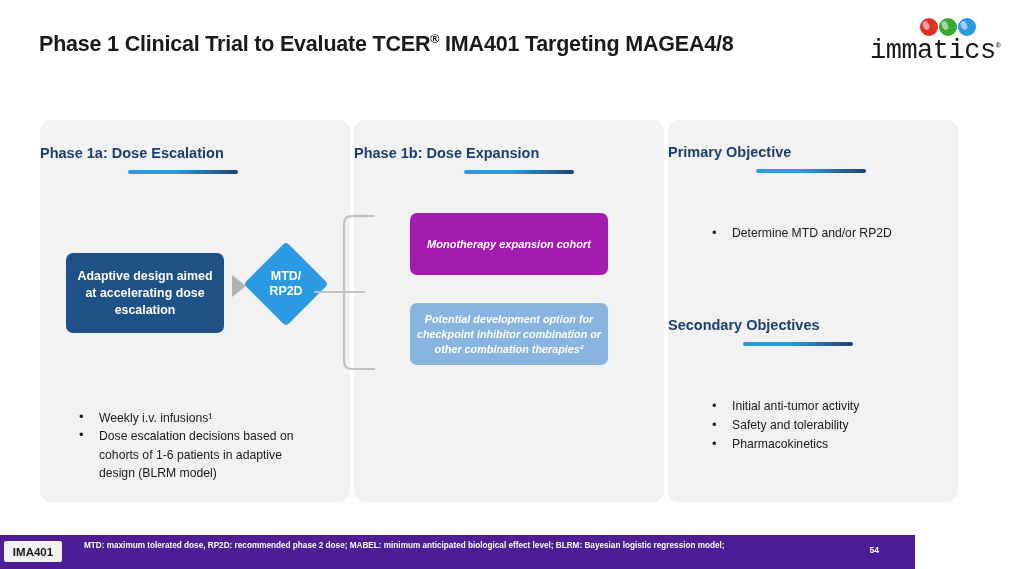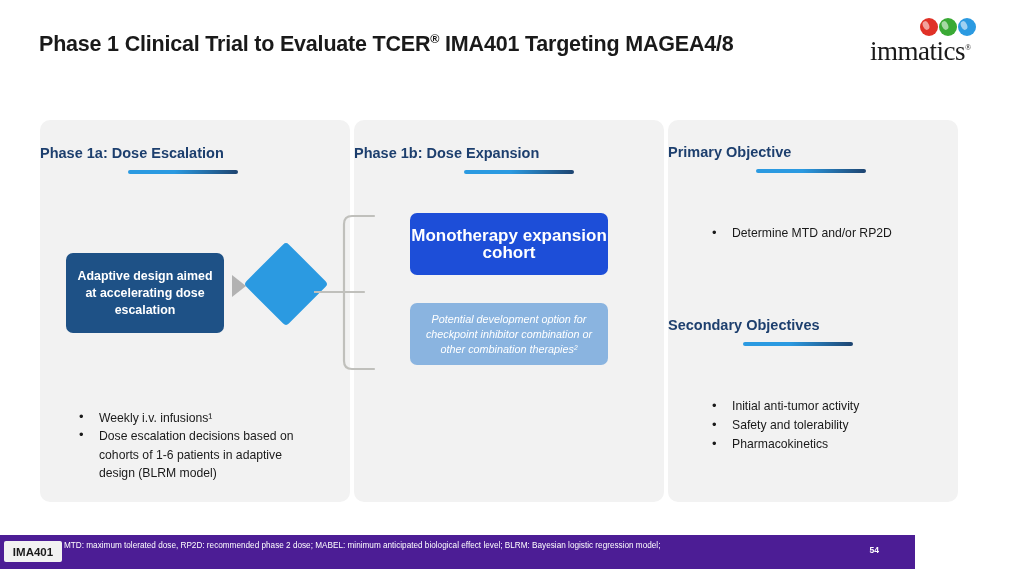--- a/index.html
+++ b/index.html
@@ -69,21 +69,21 @@
     transform: rotate(-25deg);
   }
   .logo-word {
     position: absolute;
     left: 0;
     top: 18px;
     font-size: 27px;
     font-weight: 500;
     letter-spacing: -0.5px;
     color: #1a1a1a;
-    font-family: Liberation Serif, serif;
+    font-family: Liberation Mono, monospace;
   }
   .logo-word sup {
     font-size: 0.3em;
     vertical-align: super;
   }
 
   
   .panels {
     position: absolute;
     left: 40px;
@@ -212,43 +212,44 @@
   .panel.p-c .bullets.b-secondary { left: 30px; top: 265px; width: 260px; }
   .panel.p-c .bullets li { line-height: 19px; }
 
   
   .mono-box {
     position: absolute;
     left: 56px;
     top: 93px;
     width: 198px;
     height: 62px;
-    background: #1d4ed8;
+    background: #a21caf;
     border-radius: 7px;
     color: #ffffff;
-    font-size: 17px;
+    font-size: 11px;
     font-weight: bold;
     line-height: 17px;
     display: flex;
     align-items: center;
     justify-content: center;
     text-align: center;
     box-sizing: border-box;
+    font-style: italic;
   }
   .option-box {
     position: absolute;
     left: 56px;
     top: 183px;
     width: 198px;
     height: 62px;
     background: #8ab4e0;
     border-radius: 7px;
     color: #ffffff;
     font-size: 10.8px;
-    font-weight: normal;
+    font-weight: bold;
     font-style: italic;
     line-height: 15px;
     display: flex;
     align-items: center;
     justify-content: center;
     text-align: center;
     padding: 0 5px;
     box-sizing: border-box;
   }
 
@@ -281,26 +282,26 @@
     border-radius: 2px;
     display: flex;
     align-items: center;
     justify-content: center;
     font-size: 11.5px;
     font-weight: bold;
     color: #1a1a1a;
   }
   .footnotes {
     position: absolute;
-    left: 64px;
+    left: 84px;
     top: 5px;
     font-size: 8.2px;
     color: #ffffff;
     line-height: 11.5px;
-    font-weight: normal;
+    font-weight: bold;
     text-align: right;
   }
   .page-num {
     position: absolute;
     right: 36px;
     top: 10px;
     font-size: 8.5px;
     font-weight: bold;
     color: #ffffff;
   }
@@ -325,20 +326,24 @@
 
   <div class="panel p-a">
     <div class="panel-heading">Phase 1a: Dose Escalation</div>
     <div class="heading-rule"></div>
 
     <div class="adaptive-box">Adaptive design aimed at accelerating dose escalation</div>
 
     <div class="arrow-tri"></div>
 
     <div class="diamond"></div>
+    <div class="diamond-label">
+      <span>MTD/</span>
+      <span>RP2D</span>
+    </div>
 
     <div class="bullets">
       <ul>
         <li><span>Weekly i.v. infusions¹</span></li>
         <li><span>Dose escalation decisions based on cohorts of 1-6 patients in adaptive design (BLRM model)</span></li>
       </ul>
     </div>
   </div>
 
   <div class="panel p-b">

